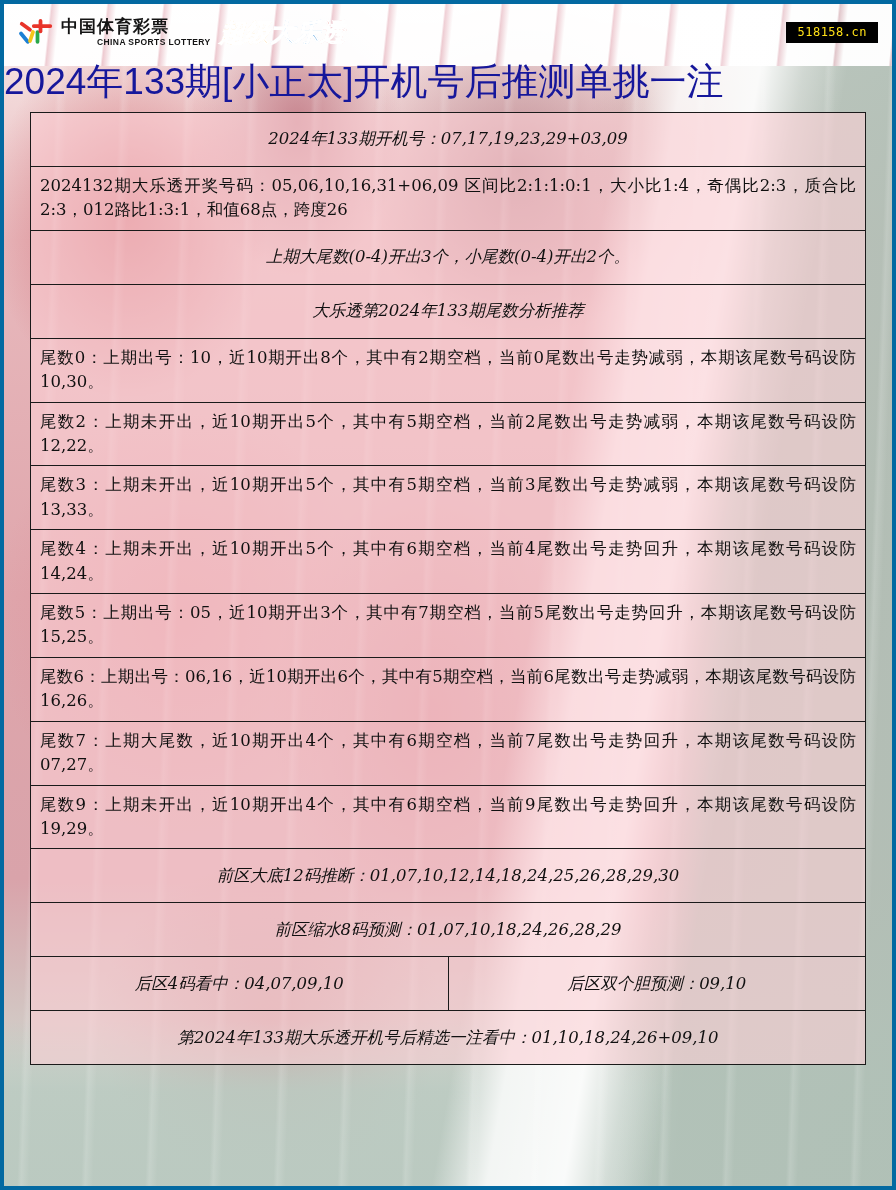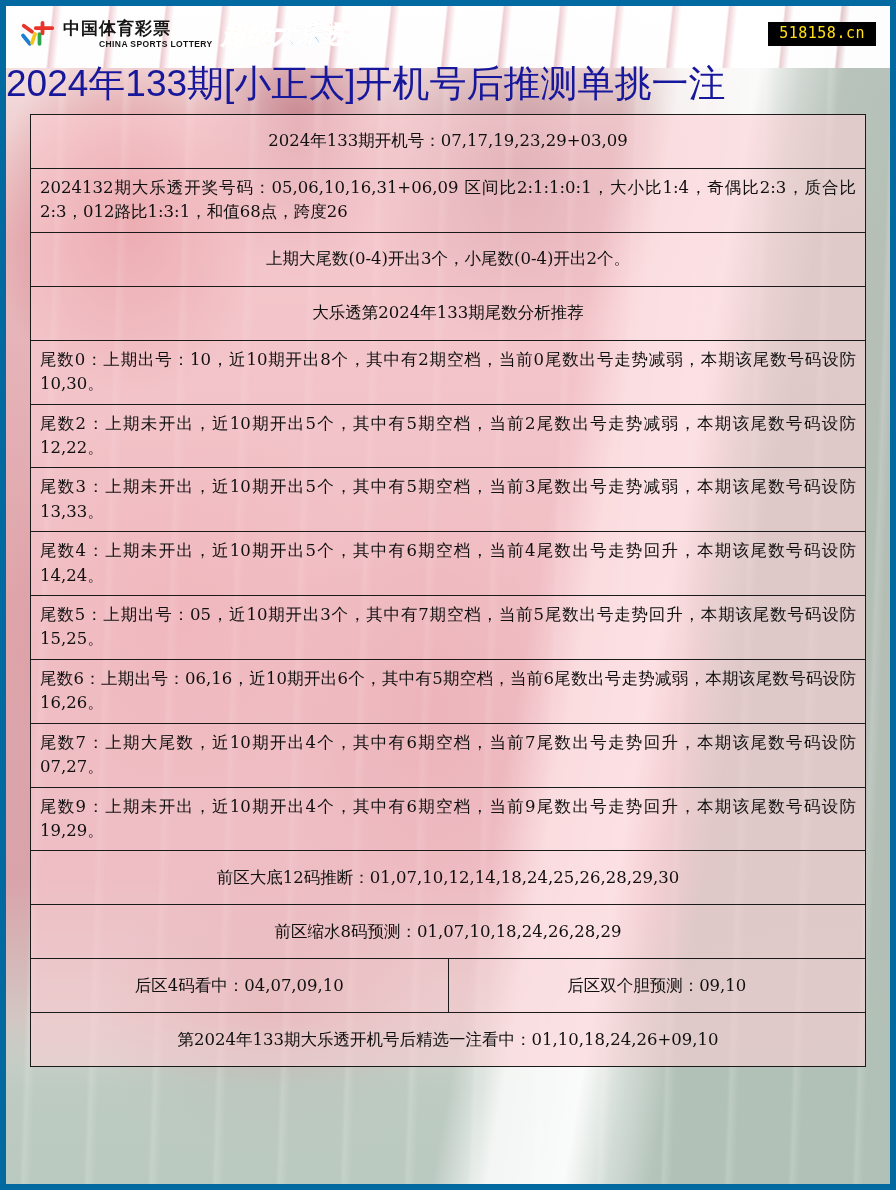--- a/index.html
+++ b/index.html
@@ -13,21 +13,21 @@
   body {
     background: #dfe6e6;
     position: relative;
     overflow: hidden;
   }
 
   
   #page {
     position: absolute;
     inset: 0;
-    border: 6px solid #0369a1;
+    border: 4px solid #0369a1;
     background: #ffffff;
     overflow: hidden;
   }
 
   
   #bg {
     position: absolute;
     inset: 0;
     z-index: 0;
     background:
@@ -126,21 +126,21 @@
   .dlt-logo .c1 { color: #f5a318; }
   .dlt-logo .c2 { color: #f5a318; }
   .dlt-logo .c3 { color: #1b7fd4; }
   .dlt-logo .c4 { color: #1b7fd4; }
   .dlt-logo .c5 { color: #e0342b; }
 
   #site-badge {
     background: #000000;
     color: #ffe016;
     font-family: "DejaVu Sans Mono", monospace;
-    font-size: 15px;
+    font-size: 12px;
     padding: 4px 11px 5px;
     letter-spacing: .5px;
     line-height: 1;
     white-space: nowrap;
   }
 
   
   #title {
     position: relative;
     z-index: 2;
@@ -168,21 +168,21 @@
     background: rgba(252, 208, 213, 0.60);
     color: #101010;
     font-family: "DejaVu Serif", "Liberation Serif", serif;
     font-size: 16.5px;
     line-height: 1.48;
     padding: 7px 9px;
     vertical-align: middle;
   }
   td.ctr { text-align: center; }
   td.just { text-align: justify; text-align-last: left; }
-  td.tall { height: 54px; }
+  td.tall { height: 54px; font-style: italic; }
 </style>
 </head>
 <body>
 
 <div id="page">
   <div id="bg"></div>
 
   <div id="header">
     <div class="logo-wrap">
       <svg class="cslogo" viewBox="0 0 48 40">

